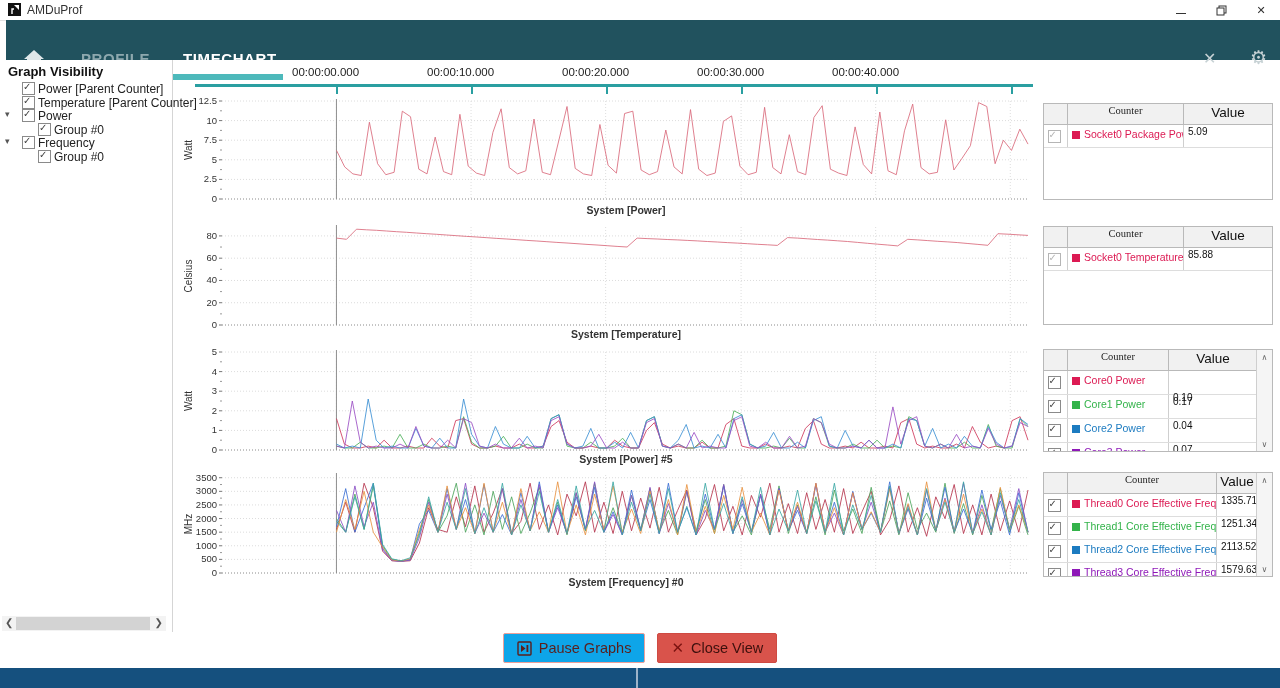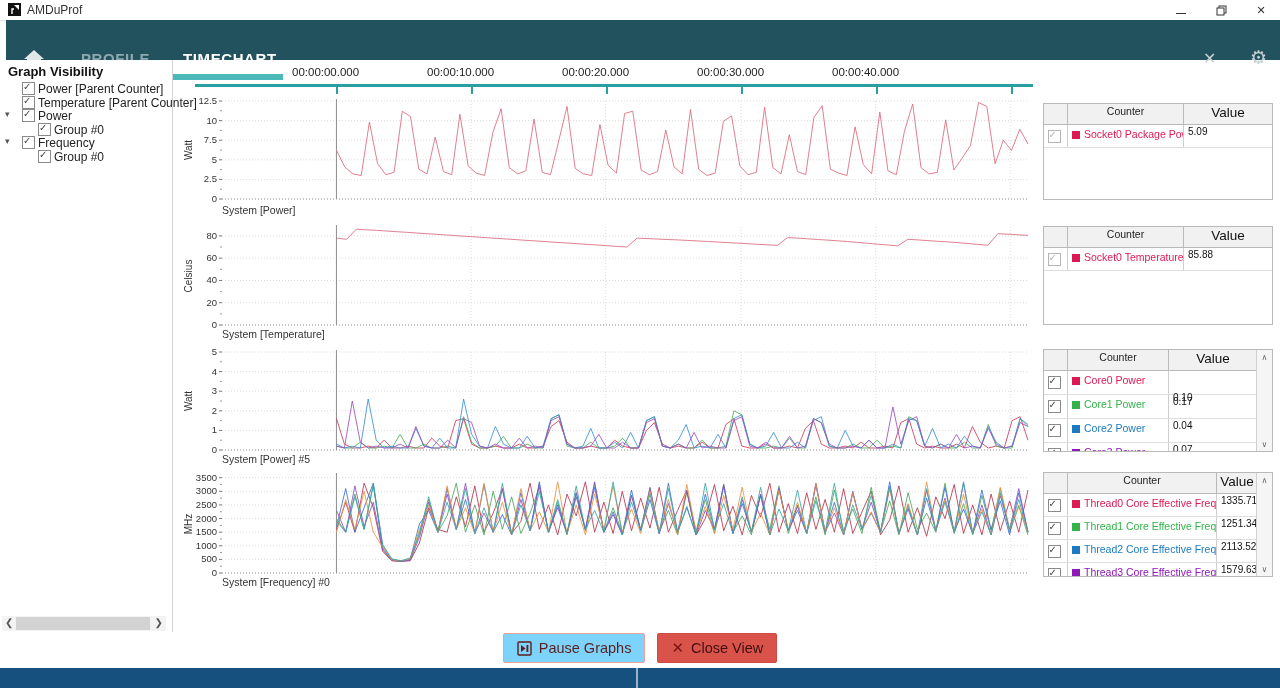--- a/index.html
+++ b/index.html
@@ -41,43 +41,43 @@
   .sb-hscroll .arr.l{left:3px;}.sb-hscroll .arr.r{right:3px;}
   .sb-thumb{position:absolute;left:14px;top:1px;width:134px;height:13px;background:#d3d3d3;cursor:pointer;}
   
   .timeaxis{position:absolute;left:0;top:60px;width:1280px;height:36px;}
   .ta-line{position:absolute;left:195px;top:24px;width:838px;height:3px;background:#2a9fa1;}
   .ta-label{position:absolute;top:6px;width:90px;margin-left:-45px;text-align:left;
             font-size:11.5px;color:#222;}
   .ta-tick{position:absolute;top:27px;width:2px;height:7px;background:#2a9fa1;}
   
   .chart-svg{position:absolute;left:180px;width:850px;height:108px;}
-  .chart-title{position:absolute;left:222px;width:808px;font-size:10.5px;color:#333;}
+  .chart-title{position:absolute;left:222px;width:808px;text-align:center;font-size:10.5px;color:#333;font-weight:bold;}
   
   .ctable{position:absolute;left:1043px;width:230px;border:1px solid #b9b9b9;background:#fff;
           overflow:hidden;box-sizing:border-box;}
   .trow{display:flex;border-bottom:1px solid #ddd;align-items:stretch;}
   .trow.hdr{background:#f1f1f1;border-bottom:1px solid #b9b9b9;font-size:13.5px;color:#222;}
   .tc{box-sizing:border-box;}
   .tc.cbcol{width:24px;border-right:1px solid #cfcfcf;display:flex;align-items:center;justify-content:center;}
   .trow.hdr .tc.cbcol{border-right:1px solid #b9b9b9;}
   .tc.name{flex:1;border-right:1px solid #cfcfcf;padding:3px 2px 0 4px;font-size:10.5px;white-space:nowrap;overflow:hidden;}
-  .trow.hdr .tc.name{text-align:center;padding:1px 0;border-right:1px solid #b9b9b9;}
+  .trow.hdr .tc.name{text-align:center;padding:1px 0;border-right:1px solid #b9b9b9;font-family:Liberation Serif, serif;}
   .tc.val{padding:1px 0 0 4px;font-size:10px;color:#111;}
   .trow.hdr .tc.val{text-align:center;font-size:13.5px;padding:1px 0;}
   .swatch{display:inline-block;width:8px;height:8px;margin-right:4px;vertical-align:-1px;}
   .scrollcol{position:absolute;right:0;top:0;bottom:0;width:15px;background:#f5f5f5;
              border-left:1px solid #cfcfcf;}
   .scrollcol .sa{position:absolute;left:0;width:15px;text-align:center;font-size:8px;color:#666;cursor:pointer;}
   .scrollcol .sa.up{top:3px;}.scrollcol .sa.dn{bottom:2px;}
   
   .footer{position:absolute;left:0;top:633px;width:1280px;height:30px;display:flex;
           justify-content:center;align-items:center;gap:12px;}
   .fbtn{height:28px;display:flex;align-items:center;gap:7px;padding:0 13px;border-radius:2px;
-        font-size:14.5px;color:#5b1f1c;background:#7dd3fc;cursor:pointer;border:1px solid #eda09a;}
+        font-size:14.5px;color:#5b1f1c;background:#0ea5e9;cursor:pointer;border:1px solid #eda09a;}
   .fbtn.danger{background:#d9534b;border-color:#cf4a42;color:#3d100d;}
   .stop-sq{display:inline-block;width:7px;height:7px;background:#1a1a1a;}
   .x-glyph{font-size:15px;font-weight:bold;color:#7a1210;}
   .statusbar{position:absolute;left:0;top:668px;width:1280px;height:20px;background:#15507e;}
   .status-tick{position:absolute;left:636px;top:0;width:2px;height:20px;background:#9db3c9;}
 </style>
 </head>
 <body>
 
 <div class="titlebar">

